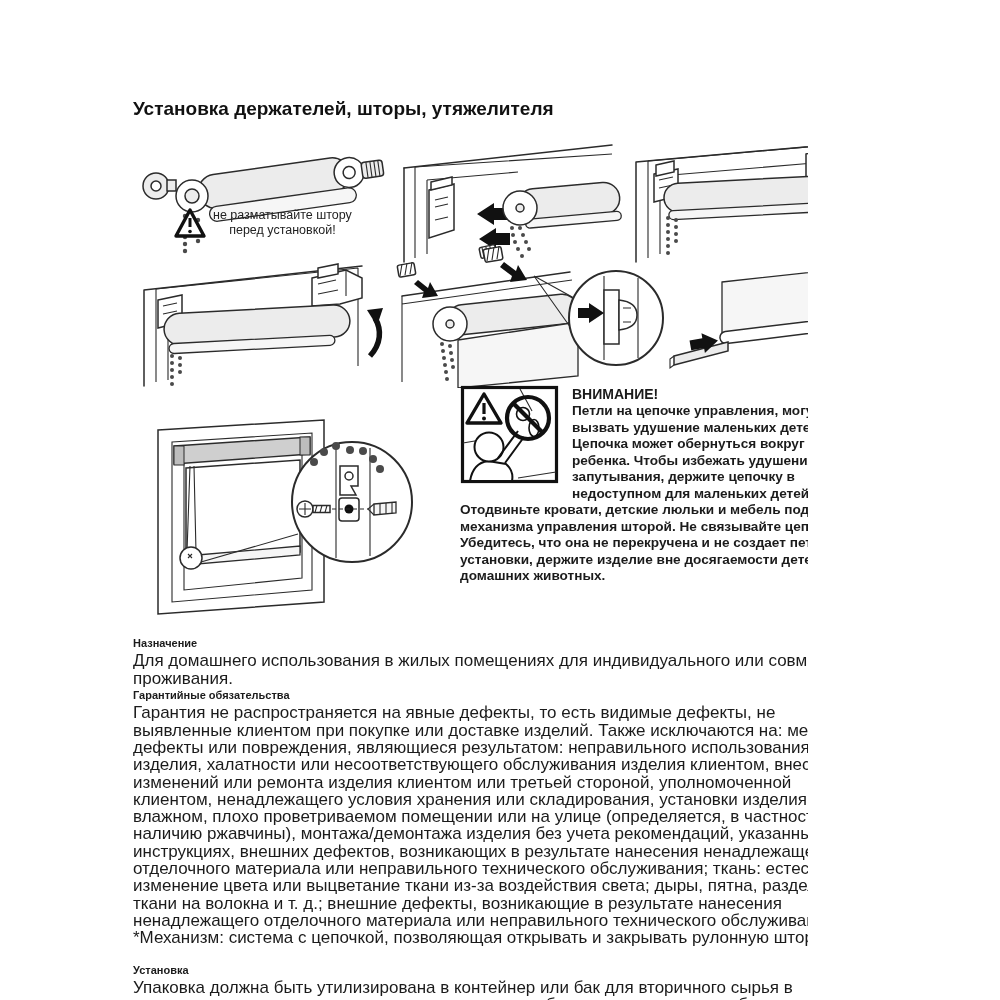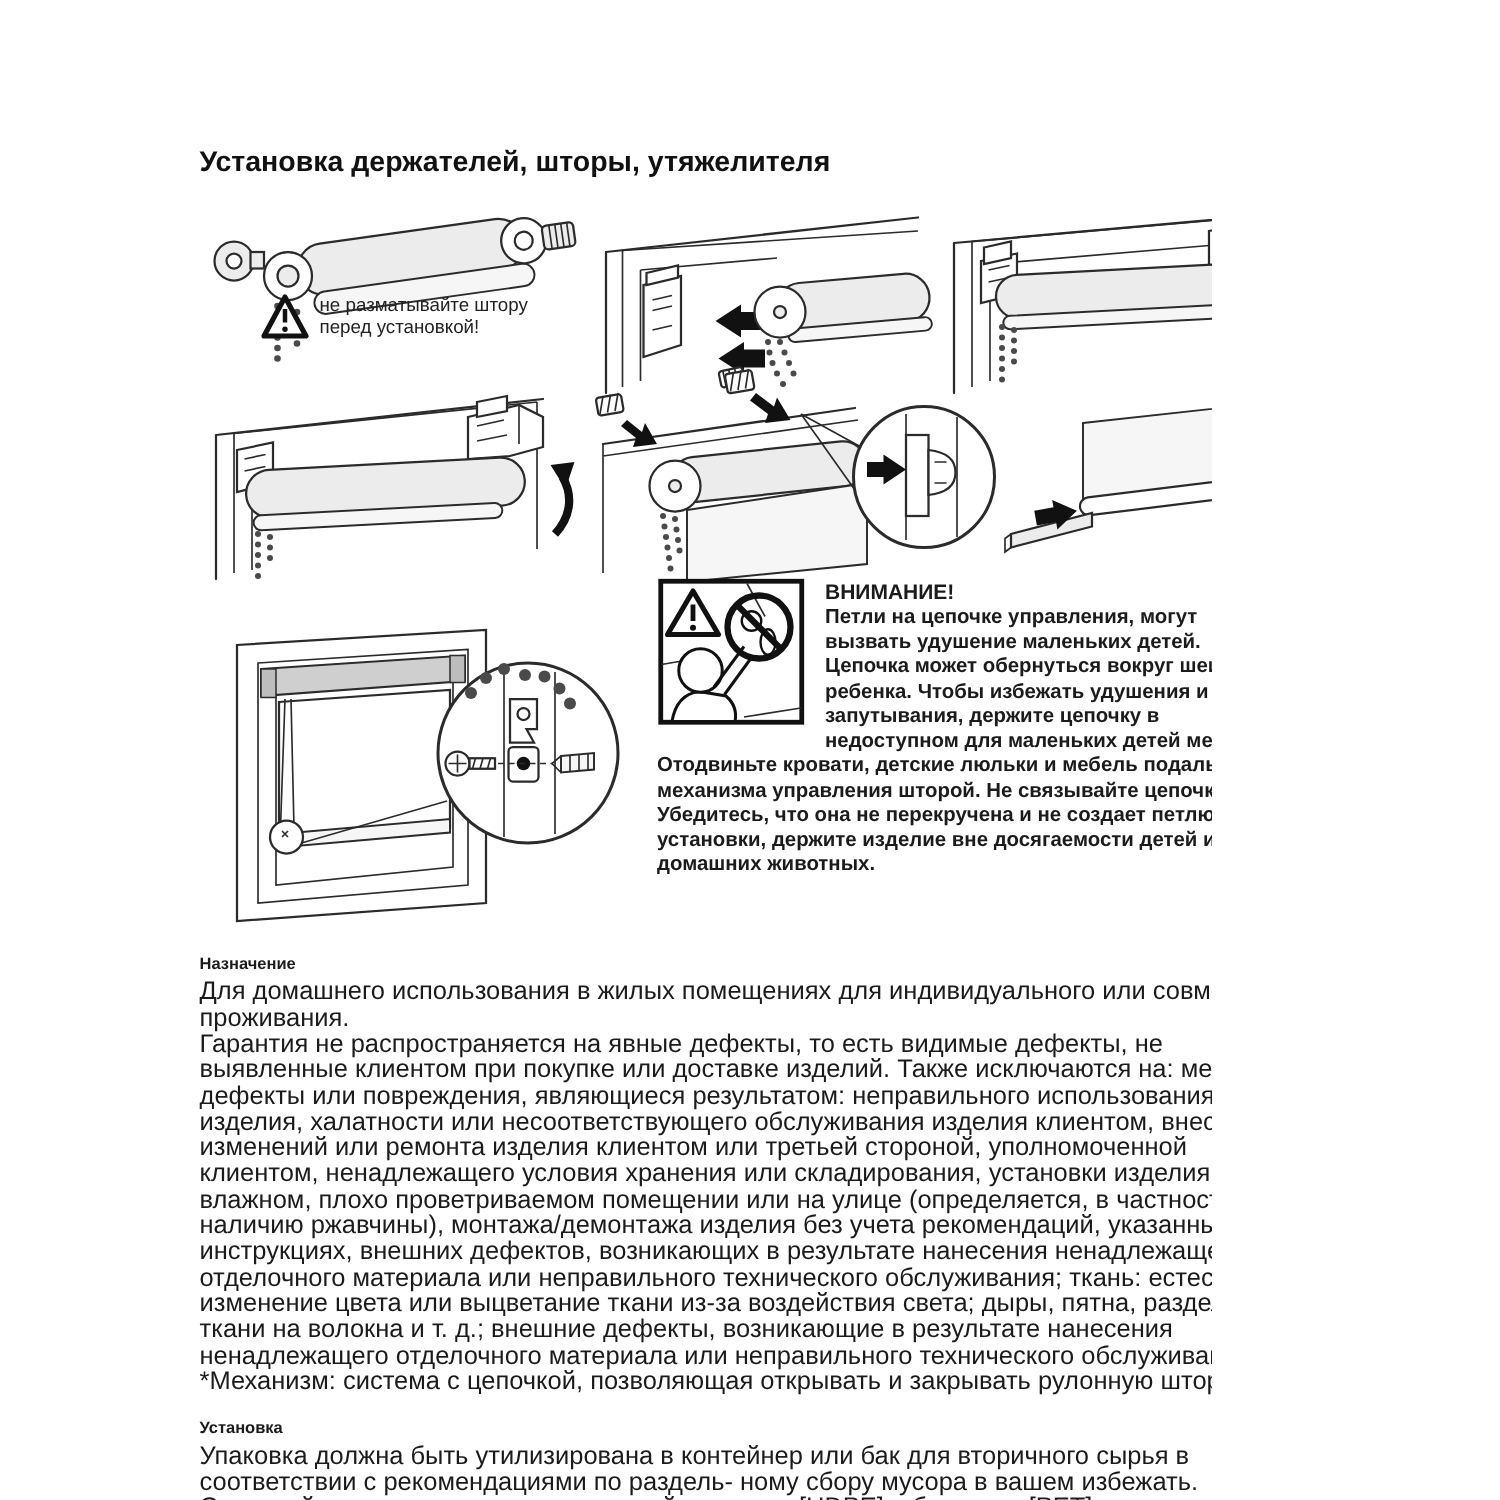--- a/index.html
+++ b/index.html
@@ -6,21 +6,21 @@
   html,body { background:#ffffff; }
   body { font-family:"Liberation Sans", "DejaVu Sans", sans-serif; color:#1b1b1b; }
   #page { position:relative; width:808px; height:1000px; background:#ffffff; overflow:hidden;margin-top:48px; }
 
   .page-title { position:absolute; left:133px; top:50px; font-size:19px; font-weight:bold; color:#111; }
 
   .fig { position:absolute; }
   .fig svg { display:block; width:100%; height:100%; }
   .fig1-note { position:absolute; left:78px; top:62px; font-size:12.5px; line-height:15px; color:#222; white-space:pre-line; }
 
-  .attention { position:absolute; left:438px; top:337px; width:420px; }
+  .attention { position:absolute; left:460px; top:337px; width:420px; }
   .warnpict { float:left; width:99px; height:99px; margin:0 13px 16px 0; }
   .att-heading { font-size:14px; font-weight:bold; line-height:17px; padding-top:1px; }
   .att-body { font-size:13.6px; line-height:16.5px;font-weight:bold; }
 
   .textcol { position:absolute; left:133px; top:587px; width:742px; }
   .sec-h { font-size:11px; font-weight:bold; line-height:17.4px; }
   .sec-p { font-size:17px; line-height:17.3px; white-space:pre-line; }
   .mt { margin-top:15px; }
 
   svg .ln { stroke:#2b2b2b; stroke-width:1.5; fill:none; stroke-linecap:round; stroke-linejoin:round; }
@@ -31,21 +31,21 @@
   svg .blk { fill:#111; stroke:none; }
   svg .bead { fill:#4a4a4a; stroke:none; }
 </style>
 </head>
 <body>
 
 <div id="page">
 
   <h1 class="page-title">Установка держателей, шторы, утяжелителя</h1>
 
-  <figure class="fig" style="left:135px; top:86px; width:255px; height:130px;">
+  <figure class="fig" style="left:135px; top:98px; width:255px; height:130px;text-align:center;">
     <svg viewBox="0 0 255 130">
       <g transform="rotate(-8 140 45)">
         <rect class="lt" x="64" y="20" width="152" height="34" rx="17"></rect>
         <rect class="lt2" x="72" y="52" width="148" height="15" rx="7.5"></rect>
         <circle class="wh" cx="216" cy="37" r="15"></circle>
         <circle class="wh" cx="216" cy="37" r="6"></circle>
         <rect class="lt" x="229" y="29" width="21" height="16" rx="3"></rect>
         <path class="th" d="M234 29 V45 M238 29 V45 M242 29 V45 M246 29 V45"></path>
       </g>
       <circle class="lt" cx="21" cy="40" r="13"></circle>
@@ -311,19 +311,20 @@
         <path d="M38 73 L58 46 M45 78 L64 52" stroke="#111" stroke-width="2" fill="none"></path>
       </g>
     </svg>
     <div class="att-heading">ВНИМАНИЕ!</div>
     <div class="att-body">Петли на цепочке управления, могут вызвать удушение маленьких детей. Цепочка может обернуться вокруг шеи ребенка. Чтобы избежать удушения и запутывания, держите цепочку в недоступном для маленьких детей месте. Отодвиньте кровати, детские люльки и мебель подальше от механизма управления шторой. Не связывайте цепочку. Убедитесь, что она не перекручена и не создает петлю. До установки, держите изделие вне досягаемости детей и домашних животных.</div>
   </div>
 
   <div class="textcol">
     <div class="sec-h">Назначение</div>
     <div class="sec-p">Для домашнего использования в жилых помещениях для индивидуального или совместного проживания.</div>
+    <div class="sec-h">Гарантийные обязательства</div>
     <div class="sec-p">Гарантия не распространяется на явные дефекты, то есть видимые дефекты, не выявленные клиентом при покупке или доставке изделий. Также исключаются на: механизм, дефекты или повреждения, являющиеся результатом: неправильного использования изделия, халатности или несоответствующего обслуживания изделия клиентом, внесения изменений или ремонта изделия клиентом или третьей стороной, уполномоченной клиентом, ненадлежащего условия хранения или складирования, установки изделия во влажном, плохо проветриваемом помещении или на улице (определяется, в частности, по наличию ржавчины), монтажа/демонтажа изделия без учета рекомендаций, указанных в инструкциях, внешних дефектов, возникающих в результате нанесения ненадлежащего отделочного материала или неправильного технического обслуживания; ткань: естественное изменение цвета или выцветание ткани из-за воздействия света; дыры, пятна, разделение ткани на волокна и т. д.; внешние дефекты, возникающие в результате нанесения ненадлежащего отделочного материала или неправильного технического обслуживания.
 *Механизм: система с цепочкой, позволяющая открывать и закрывать рулонную штору.</div>
     <div class="sec-h mt">Установка</div>
     <div class="sec-p">Упаковка должна быть утилизирована в контейнер или бак для вторичного сырья в соответствии с рекомендациями по раздель- ному сбору мусора в вашем избежать. Сохраняйте маркировку на пластиковой заглушке [HDPE] и блистере [PET] при сдаче во вторичное сырьё.</div>
   </div>
 
 </div>
 
 </body></html>

